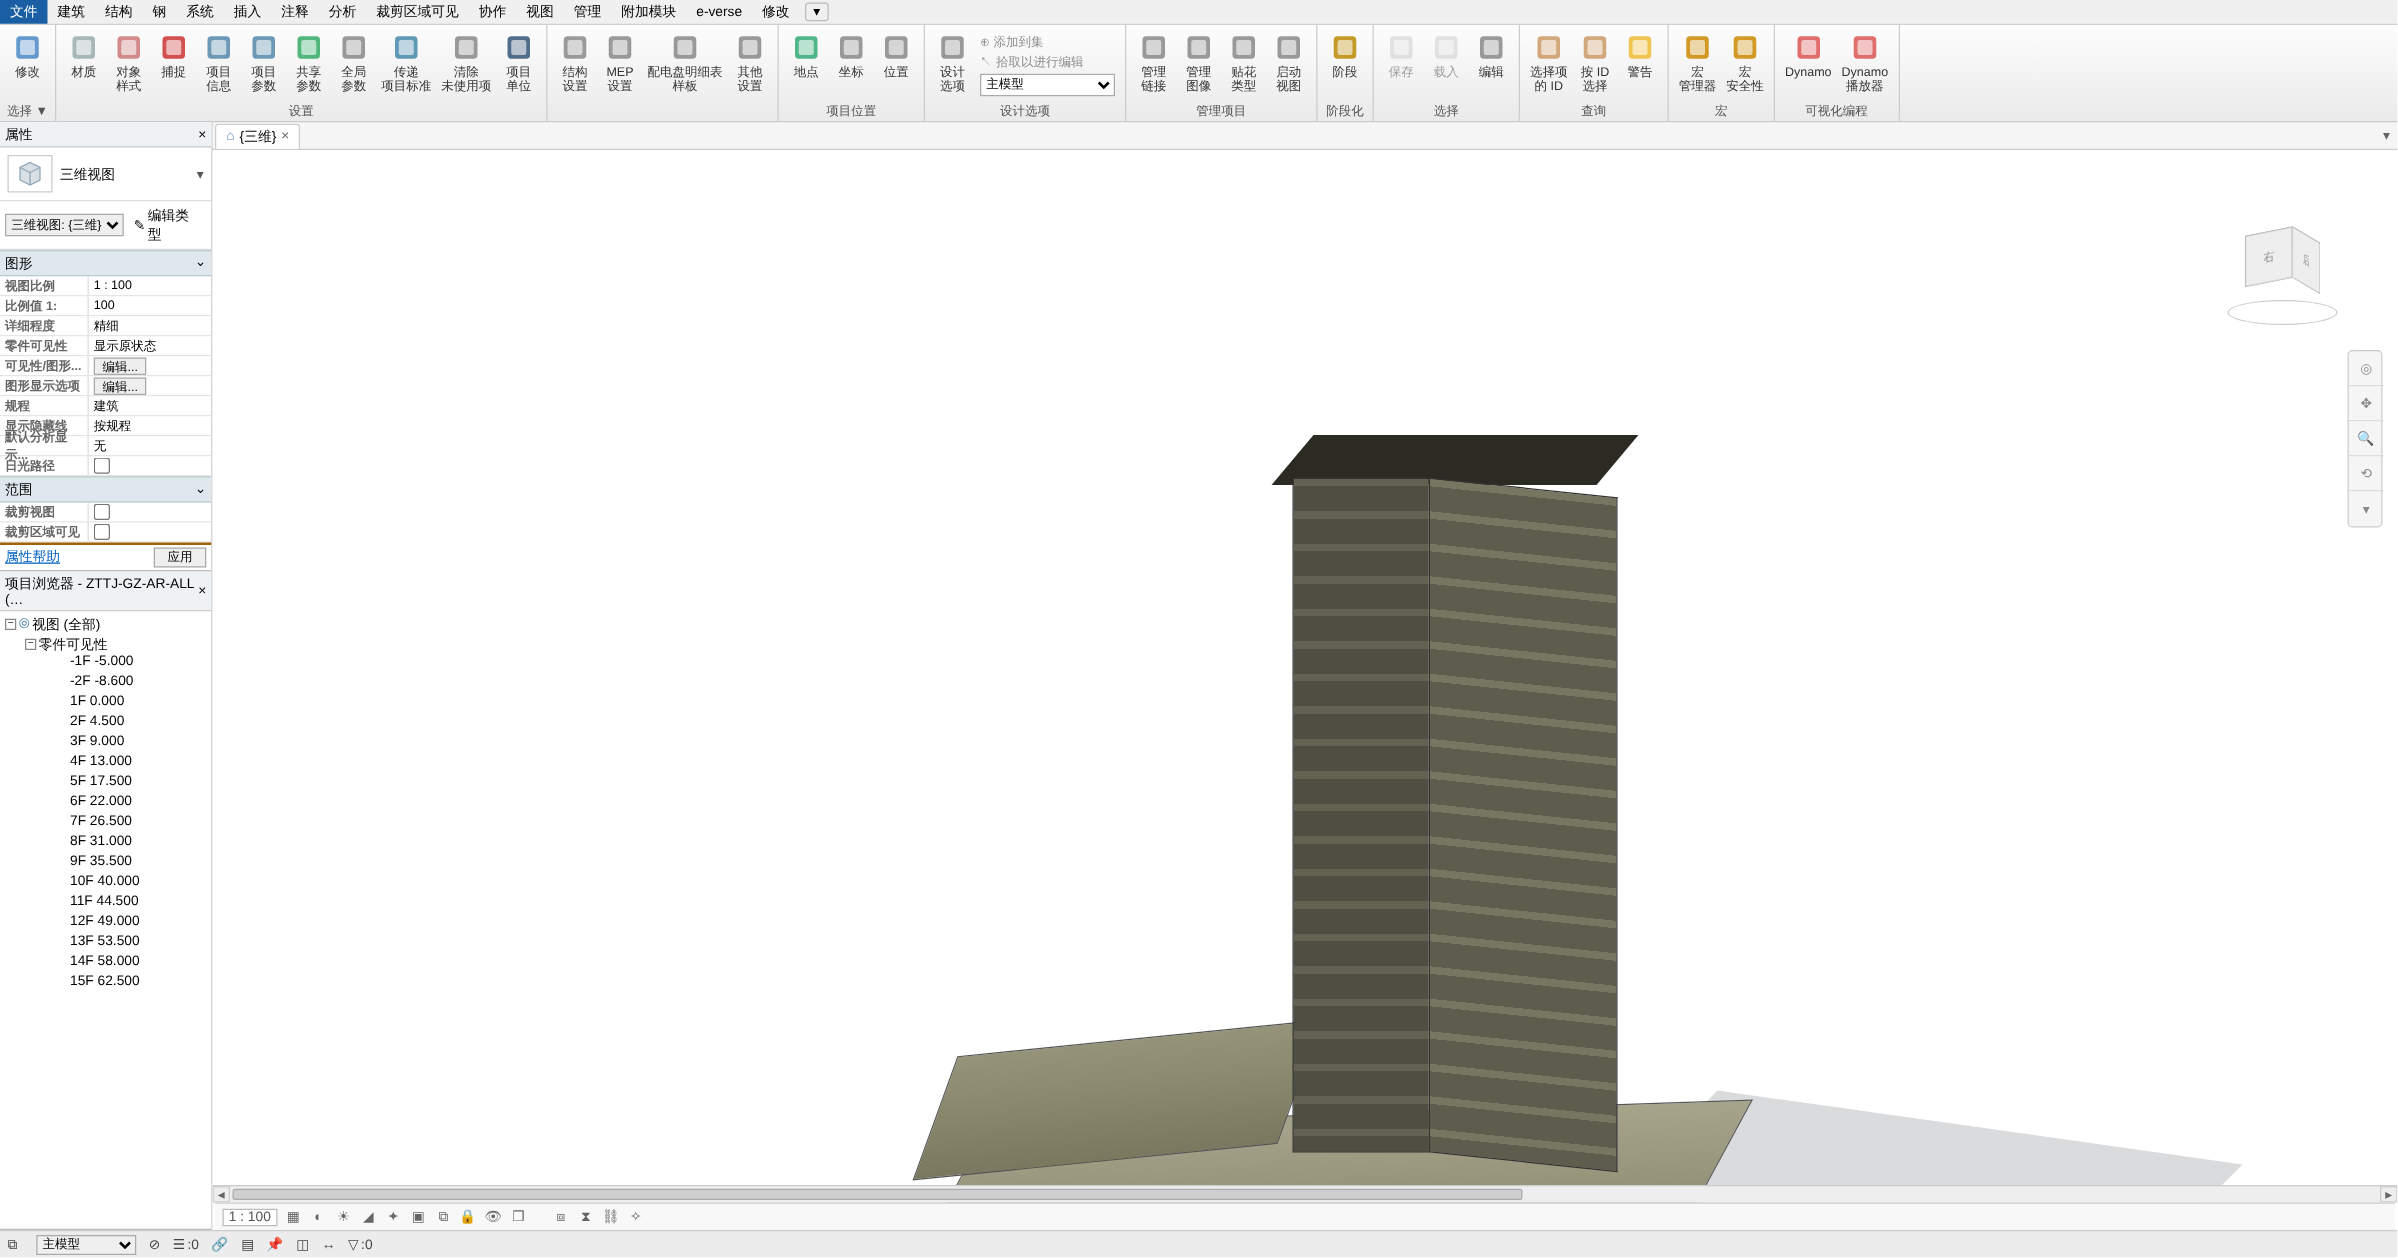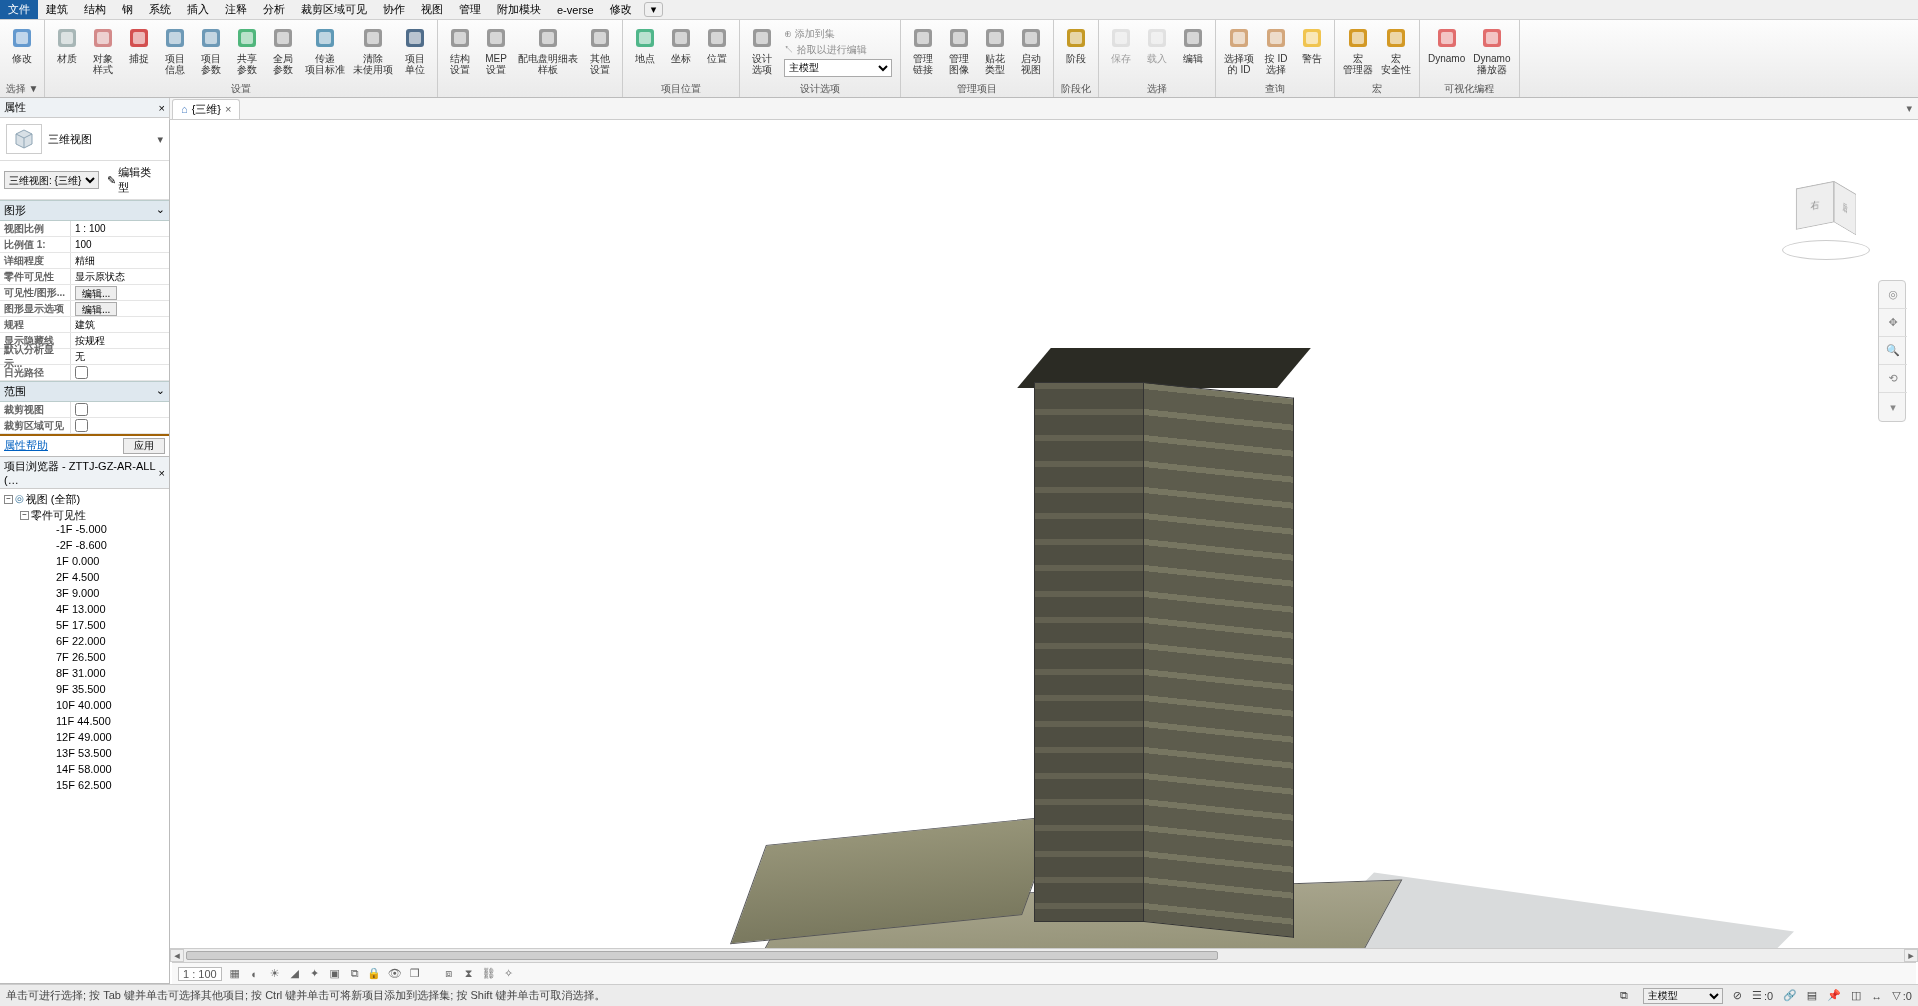--- a/index.html
+++ b/index.html
@@ -717,21 +717,20 @@
       <span class="vc-icon">⧈</span>
       <span class="vc-icon">⧗</span>
       <span class="vc-icon">⛓</span>
       <span class="vc-icon">✧</span>
     </div>
   </div>
 
 </div>
 
 <div class="statusbar">
-  <span>单击可进行选择; 按 Tab 键并单击可选择其他项目; 按 Ctrl 键并单击可将新项目添加到选择集; 按 Shift 键并单击可取消选择。</span>
   <div class="status-right">
     <span class="status-item">
       <span>⧉</span>
       <span>&nbsp;</span>
     </span>
     <select class="mini-select">
       <option>主模型</option>
     </select>
     <span class="status-item">⊘</span>
     <span class="status-item">

